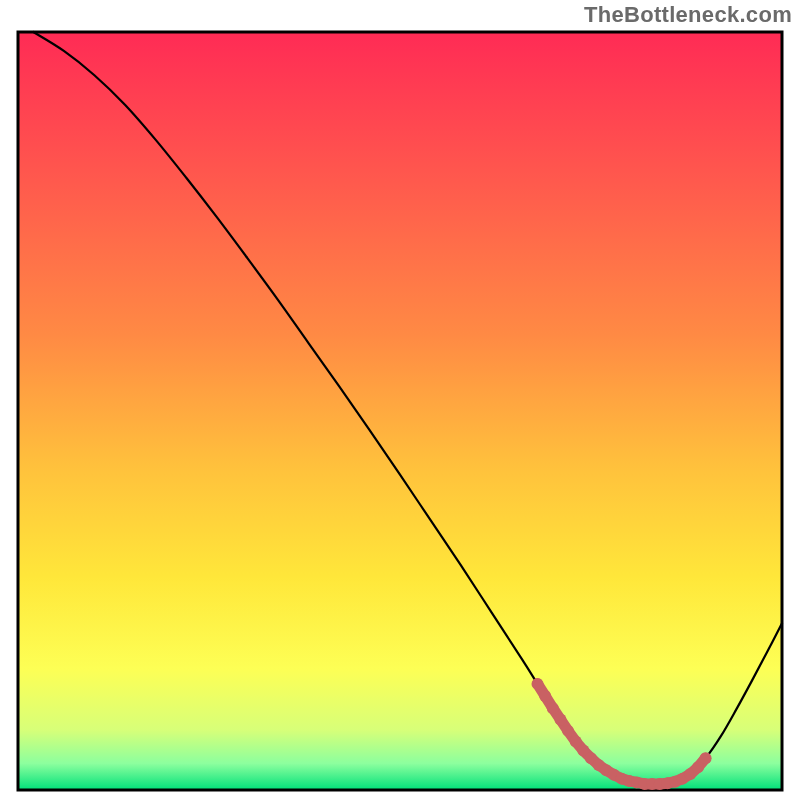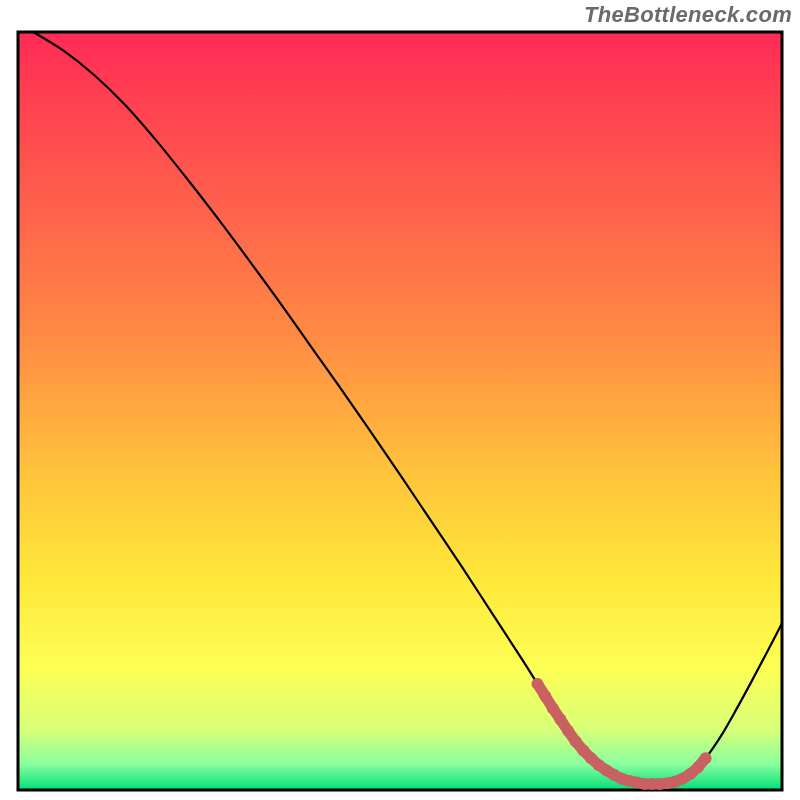--- a/index.html
+++ b/index.html
@@ -8,21 +8,20 @@
     width: 800px;
     height: 800px;
     background: #ffffff;
     font-family: Arial, Helvetica, sans-serif;
     overflow: hidden;
   }
   .stage {
     position: relative;
     width: 800px;
     height: 740px;
-    font-style: italic;
   }
   .watermark {
     position: absolute;
     top: 2px;
     right: 8px;
     font-size: 22px;
     font-weight: 600;
     color: #6a6a6a;
     letter-spacing: 0.3px;
     user-select: none;

